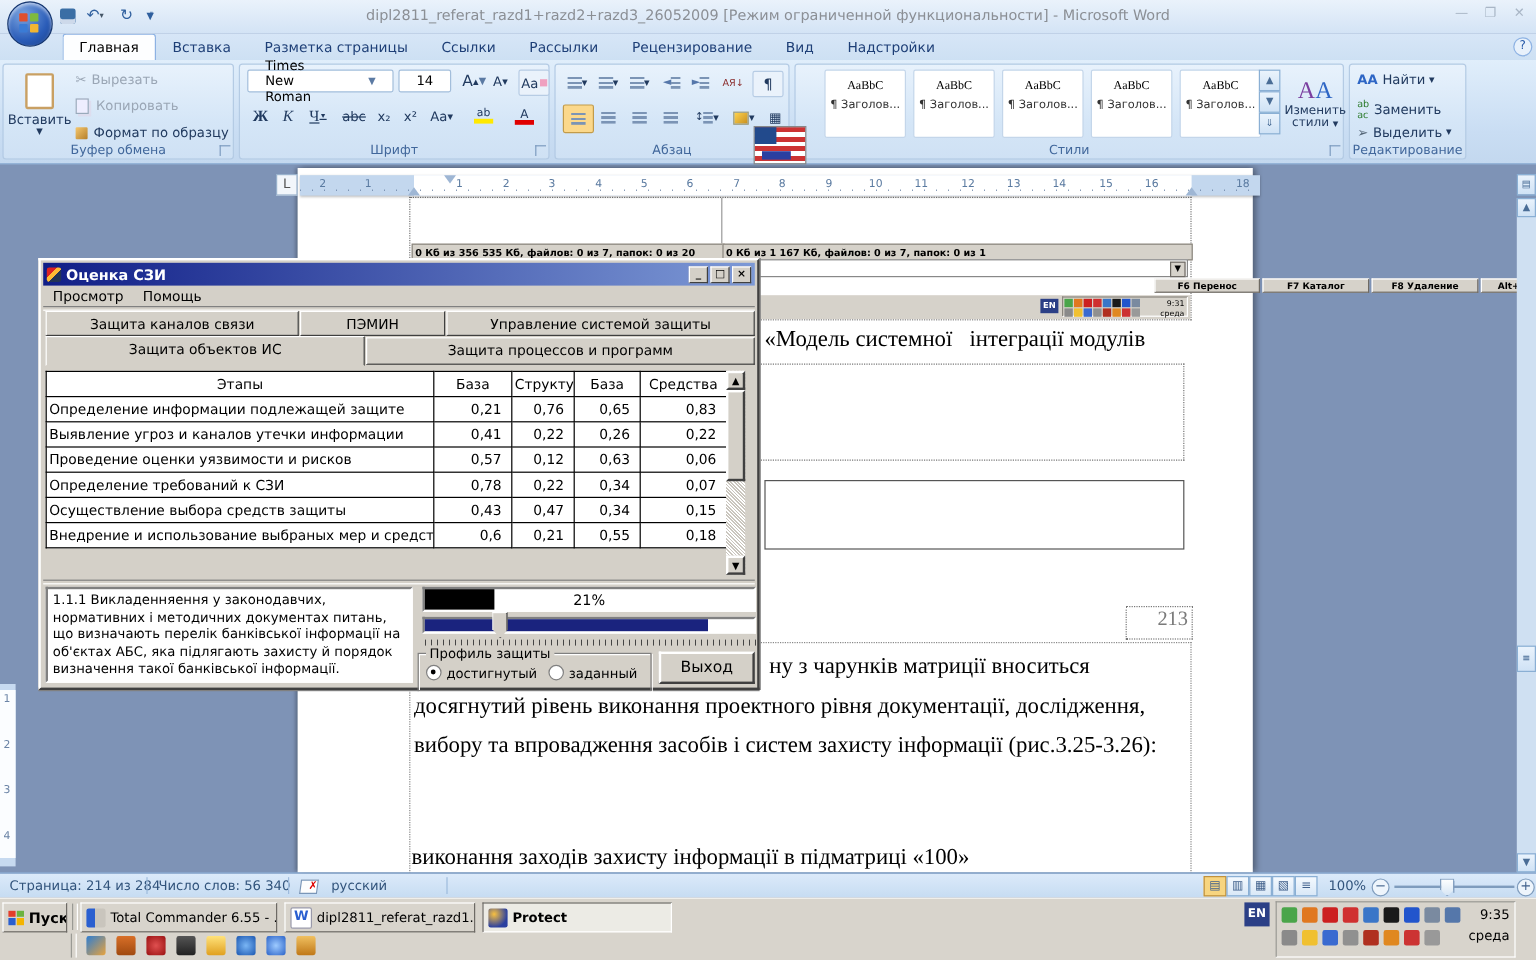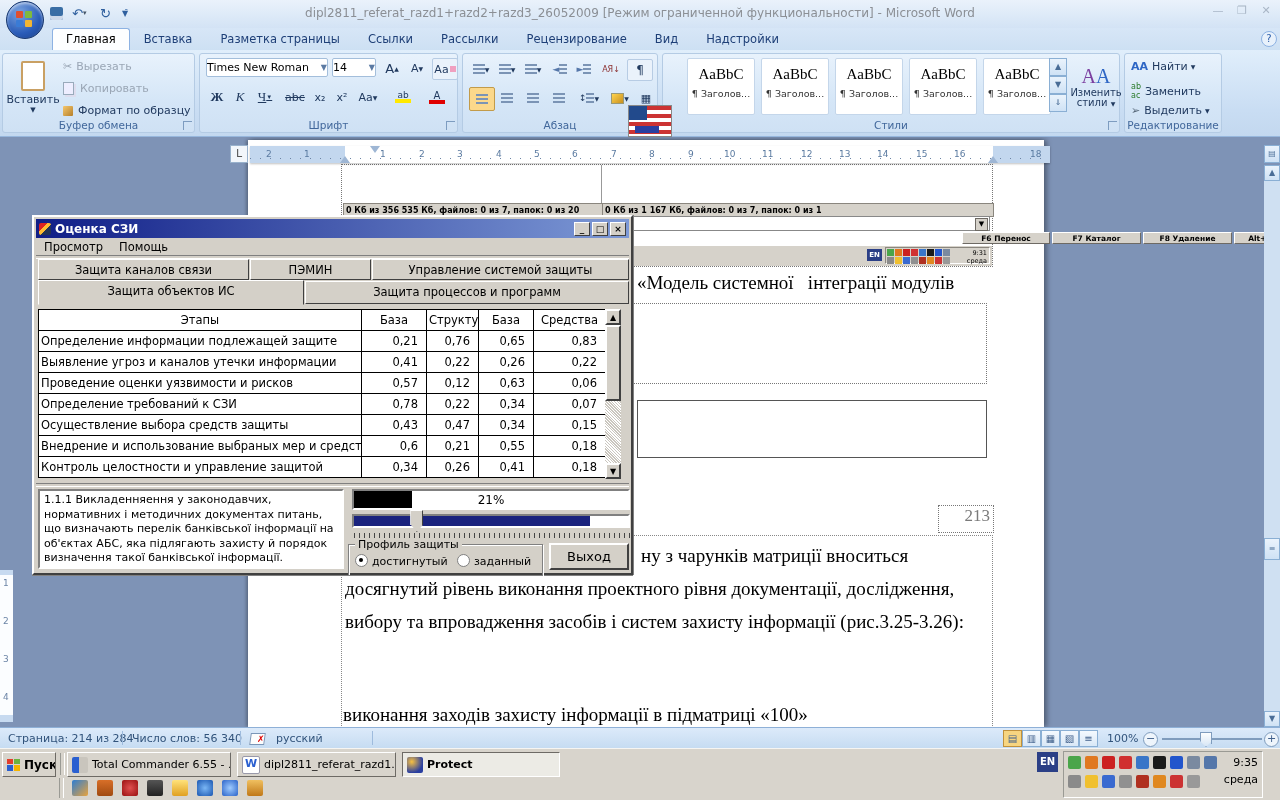--- a/index.html
+++ b/index.html
@@ -19,25 +19,25 @@
   #tabrow{left:0;top:28px;width:1280px;height:22px;background:linear-gradient(#d7e6f7,#cde0f3);display:flex;padding-left:52px;box-sizing:border-box;}
   .rtab{padding:3px 13px 2px;font-size:11.5px;color:#1e3f77;border:1px solid transparent;border-bottom:none;border-radius:3px 3px 0 0;white-space:nowrap;}
   .rtab.active{background:#fdfeff;border-color:#8db2e3;color:#000;}
   #ribbon{left:0;top:50px;width:1280px;height:87px;background:linear-gradient(#e0eefb,#c9ddf3 70%,#c3d8ef);border-bottom:1px solid #97b7dd;box-sizing:border-box;}
   .rgroup{position:absolute;top:3px;height:80px;border:1px solid #b4cbe4;border-radius:3px;
           background:linear-gradient(#e8f2fc,#d5e6f7 60%,#cfe1f4);box-sizing:border-box;}
   .glabel{position:absolute;left:0;bottom:1px;width:100%;text-align:center;font-size:10.5px;color:#41679b;}
   .launcher{position:absolute;right:2px;bottom:2px;width:8px;height:8px;border-left:1px solid #7d9cc0;border-top:1px solid #7d9cc0;}
   .rbtn{position:absolute;display:flex;align-items:center;justify-content:center;border-radius:2px;color:#213a5f;}
   .greyed{color:#9aa6b5;}
-  .combo{position:absolute;height:19px;background:#fff;border:1px solid #a3bedb;border-radius:2px;display:flex;align-items:center;padding:0 0;box-sizing:border-box;font-size:11px;}
+  .combo{position:absolute;height:19px;background:#fff;border:1px solid #a3bedb;border-radius:2px;display:flex;align-items:center;padding:0 14px;box-sizing:border-box;font-size:11px;gap:38px;}
   .combo .dd{margin-left:auto;color:#5b7aa3;font-size:8px;}
   .lines{display:inline-block;width:12px;height:10px;background:repeating-linear-gradient(#7b94b5 0 2px,transparent 2px 4px);}
   .stylebox{width:66px;height:55px;background:#fff;border:1px solid #c4d6ea;border-radius:2px;margin-right:6px;text-align:center;flex:none;}
-  .stylebox .prev{font-family:"Liberation Serif",serif;font-size:15px;margin-top:7px;}
+  .stylebox .prev{font-family:"Liberation Serif",serif;font-size:10px;margin-top:7px;}
   .stylebox .slab{font-size:9.5px;color:#333;margin-top:5px;white-space:nowrap;overflow:hidden;}
   
   #tabsel{left:230px;top:145px;width:18px;height:18px;background:#f2f6fb;border:1px solid #98b1cc;color:#555;font-size:11px;line-height:16px;text-align:center;box-sizing:border-box;}
   #hruler{left:250px;top:146px;width:800px;height:17px;background:#c3d7ee;box-shadow:0 1px 2px rgba(0,0,0,.25);}
   #hruler .white{position:absolute;left:95px;top:0;width:648px;height:17px;background:#fff;}
   .rulnum{position:absolute;top:3px;font-size:9px;color:#5a7aa0;}
   .indent{position:absolute;width:0;height:0;border-left:5px solid transparent;border-right:5px solid transparent;}
   #vruler{left:0;top:570px;width:13px;height:152px;background:#c7daf0;}
   #vruler .white{position:absolute;left:0;top:5px;width:13px;height:140px;background:#fbfdff;}
   .vnum{position:absolute;left:3px;font-size:9px;color:#6b84a6;}
@@ -507,27 +507,20 @@
               <td class="num">0,34</td>
               <td class="num">0,15</td>
             </tr>
             <tr>
               <td>Внедрение и использование выбраных мер и средств</td>
               <td class="num">0,6</td>
               <td class="num">0,21</td>
               <td class="num">0,55</td>
               <td class="num">0,18</td>
             </tr>
-            <tr>
-              <td>Контроль целостности и управление защитой</td>
-              <td class="num">0,34</td>
-              <td class="num">0,26</td>
-              <td class="num">0,41</td>
-              <td class="num">0,18</td>
-            </tr>
           </tbody>
       </table>
       <div class="dscroll">
         <div class="abs btn98" style="left:0;top:0;width:16px;height:16px;font-size:8px;line-height:13px;">▲</div>
         <div class="abs btn98" style="left:0;top:16px;width:16px;height:76px;"></div>
         <div class="abs btn98" style="left:0;bottom:0;width:16px;height:16px;font-size:8px;line-height:13px;">▼</div>
       </div>
     </div>
     <div class="abs" style="left:2px;top:266px;right:2px;height:2px;border-top:1px solid #808080;border-bottom:1px solid #fff;"></div>
     <div class="abs sunken" style="left:4px;top:272px;width:306px;height:80px;padding:2px 4px;font-size:11px;line-height:14.5px;overflow:hidden;">1.1.1 Викладенняення у законодавчих, нормативних і методичних документах питань, що визначають перелік банківської інформації на об'єктах АБС, яка підлягають захисту й порядок визначення такої банківської інформації.</div>

